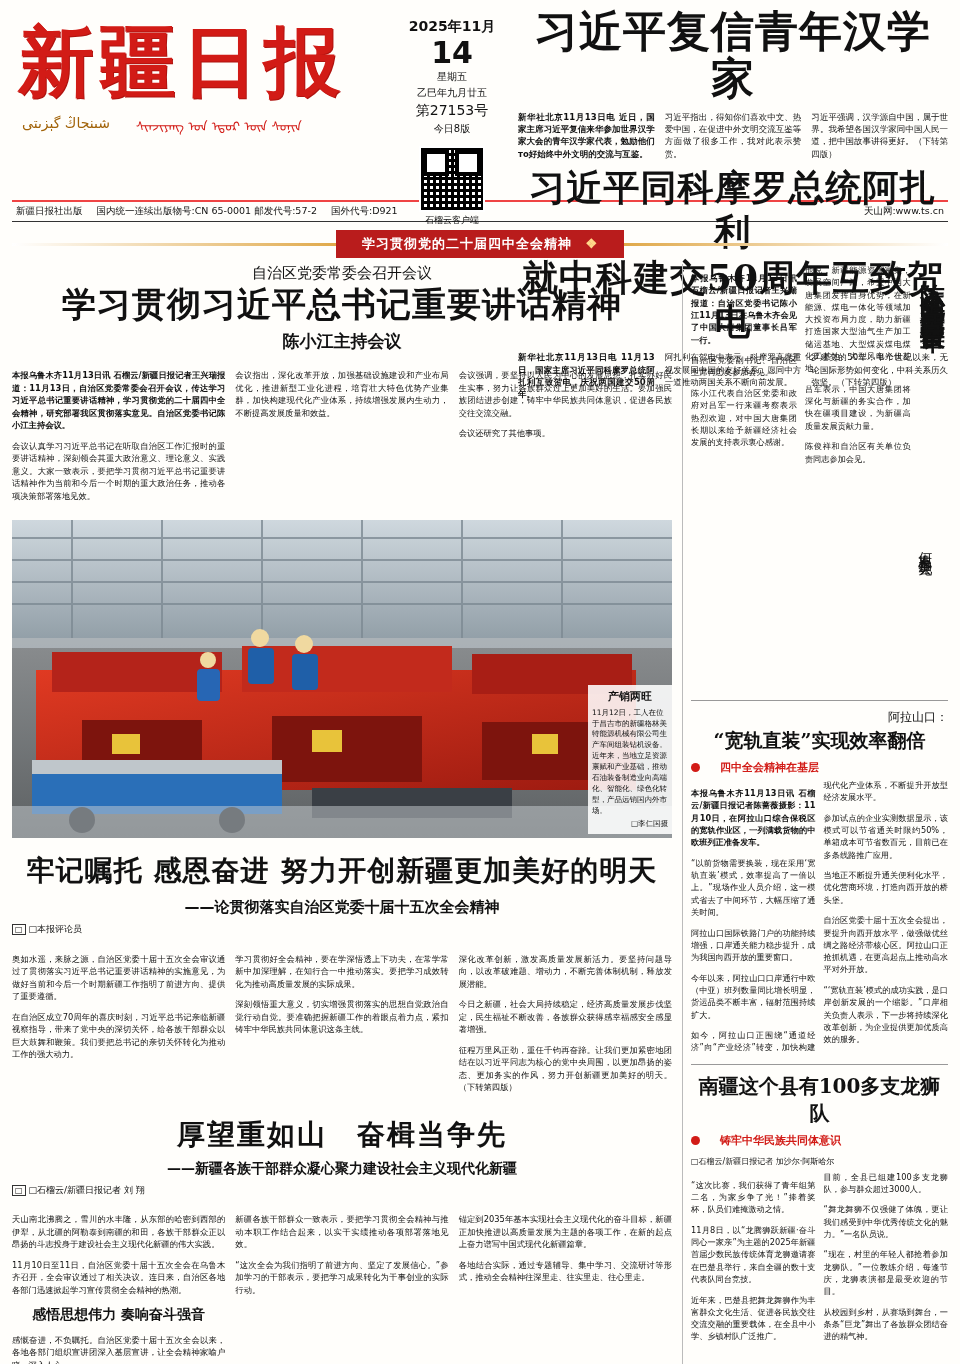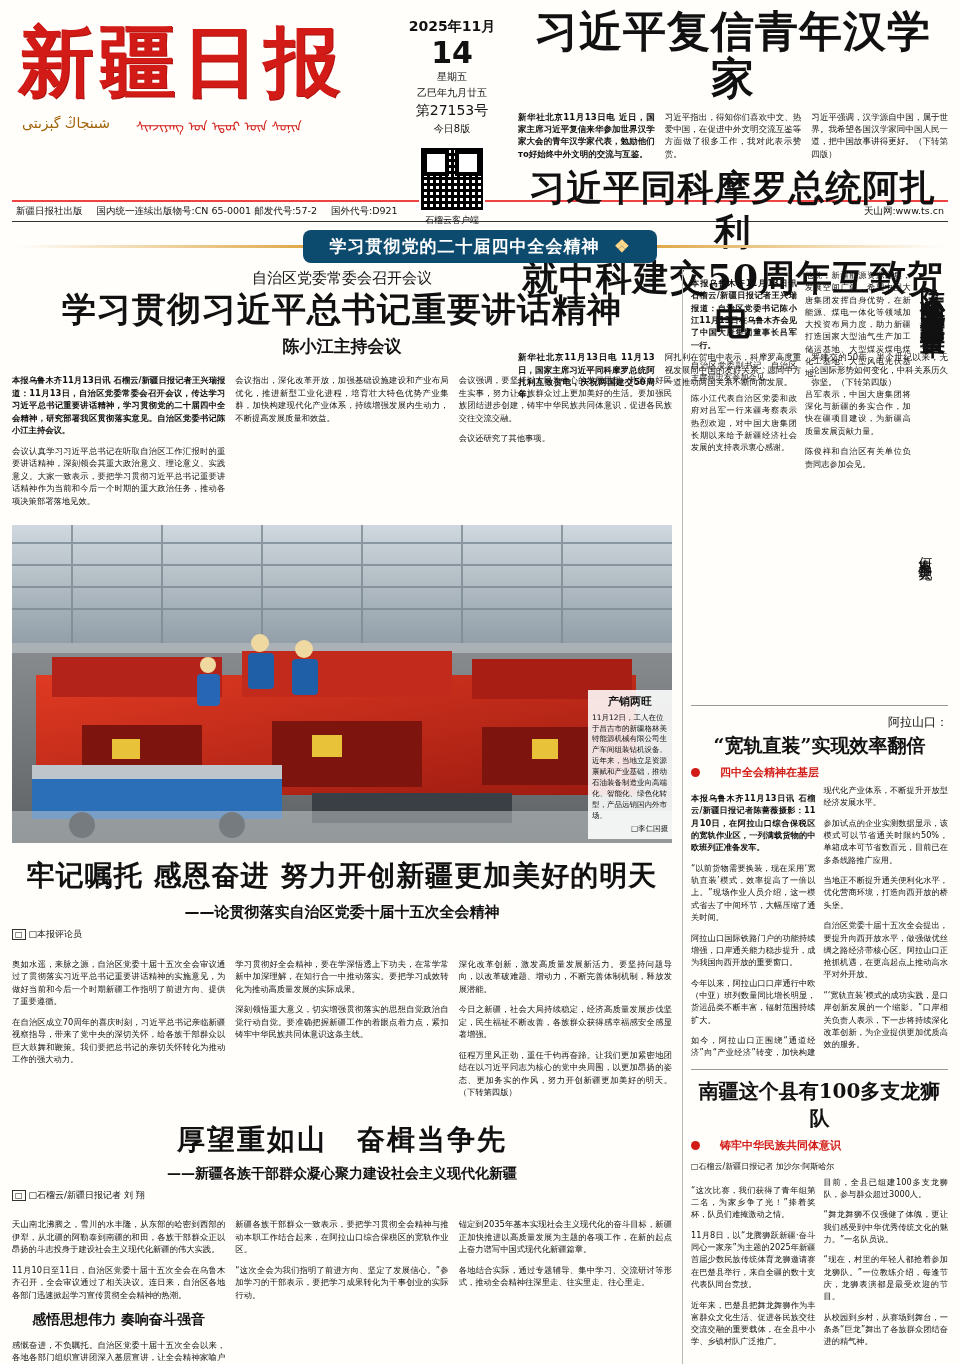--- a/index.html
+++ b/index.html
@@ -71,24 +71,24 @@
     padding:3px 4px; gap:14px; margin-top:4px;
   }
   .infobar .seg { white-space:nowrap; }
   .infobar .right { margin-left:auto; }
 
   
   .banner-wrap { display:flex; align-items:center; justify-content:center; padding:8px 0 6px 0; }
   .banner-line { flex:1; height:3px; background:linear-gradient(90deg,#fff,#e0a94a); }
   .banner-line.r { background:linear-gradient(90deg,#e0a94a,#fff); }
   .banner {
-    background:#0c4a6e; color:#fff; font-weight:bold; font-size:17px;
+    background:#b91c1c; color:#fff; font-weight:bold; font-size:13px;
     padding:5px 26px; letter-spacing:1px;
     font-family:"DejaVu Serif","Liberation Serif",serif;
-    border-radius:8px; position:relative;
+    border-radius:0; position:relative;
   }
   .banner .flag { color:#ffd88a; margin-left:8px; }
 
   
   .content { display:flex; gap:10px; }
   .col-left { width:660px; }
   .col-right { width:266px; border-left:1px solid #bbb; padding-left:8px; }
 
   .kicker { text-align:center; font-size:15px; margin-bottom:2px; }
   .title-main {
@@ -328,21 +328,21 @@
       <div class="byline"><span class="boxed">□</span><span>□石榴云/新疆日报记者 刘 翔</span></div>
 
       <div class="cols3">
         <div>
           <p>天山南北沸腾之，雪川的水丰隆，从东部的哈密到西部的伊犁，从北疆的阿勒泰到南疆的和田，各族干部群众正以昂扬的斗志投身于建设社会主义现代化新疆的伟大实践。</p>
           <p>11月10日至11日，自治区党委十届十五次全会在乌鲁木齐召开，全会审议通过了相关决议。连日来，自治区各地各部门迅速掀起学习宣传贯彻全会精神的热潮。</p>
           <div class="sec-head">感悟思想伟力 奏响奋斗强音</div>
           <p>感慨奋进，不负嘱托。自治区党委十届十五次全会以来，各地各部门组织宣讲团深入基层宣讲，让全会精神家喻户晓、深入人心。</p>
         </div>
         <div>
-          <p>新疆各族干部群众一致表示，要把学习贯彻全会精神与推动本职工作结合起来，在阿拉山口综合保税区的宽轨作业区。</p>
+          <p>新疆各族干部群众一致表示，要把学习贯彻全会精神与推动本职工作结合起来，以实干实绩推动各项部署落地见效。</p>
           <p>“这次全会为我们指明了前进方向、坚定了发展信心。”参加学习的干部表示，要把学习成果转化为干事创业的实际行动。</p>
         </div>
         <div>
           <p>锚定到2035年基本实现社会主义现代化的奋斗目标，新疆正加快推进以高质量发展为主题的各项工作，在新的起点上奋力谱写中国式现代化新疆篇章。</p>
           <p>各地结合实际，通过专题辅导、集中学习、交流研讨等形式，推动全会精神往深里走、往实里走、往心里走。</p>
         </div>
       </div>
     </div>
 
     <div class="col-right">

